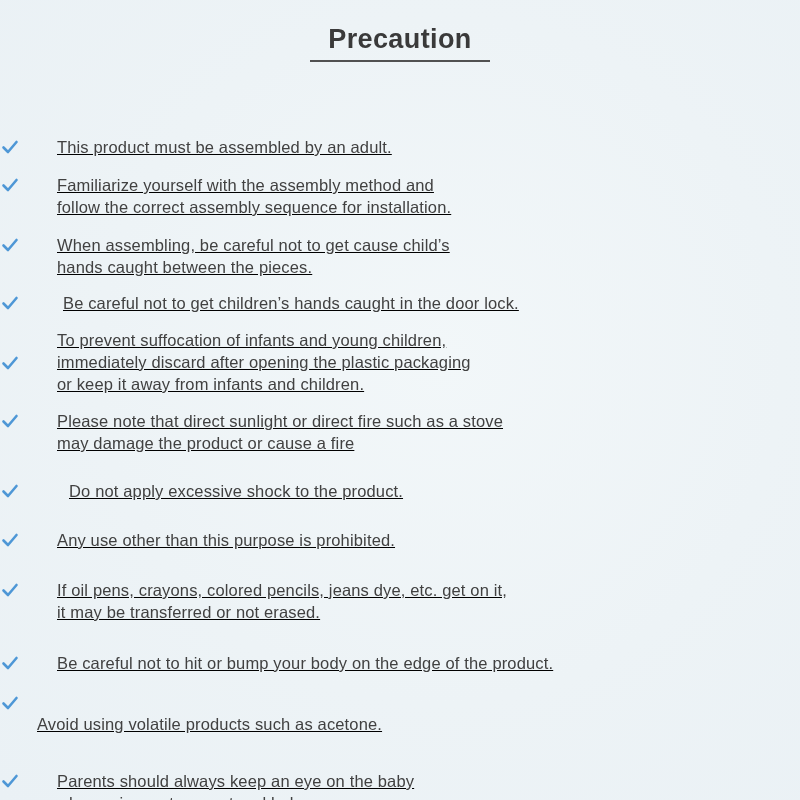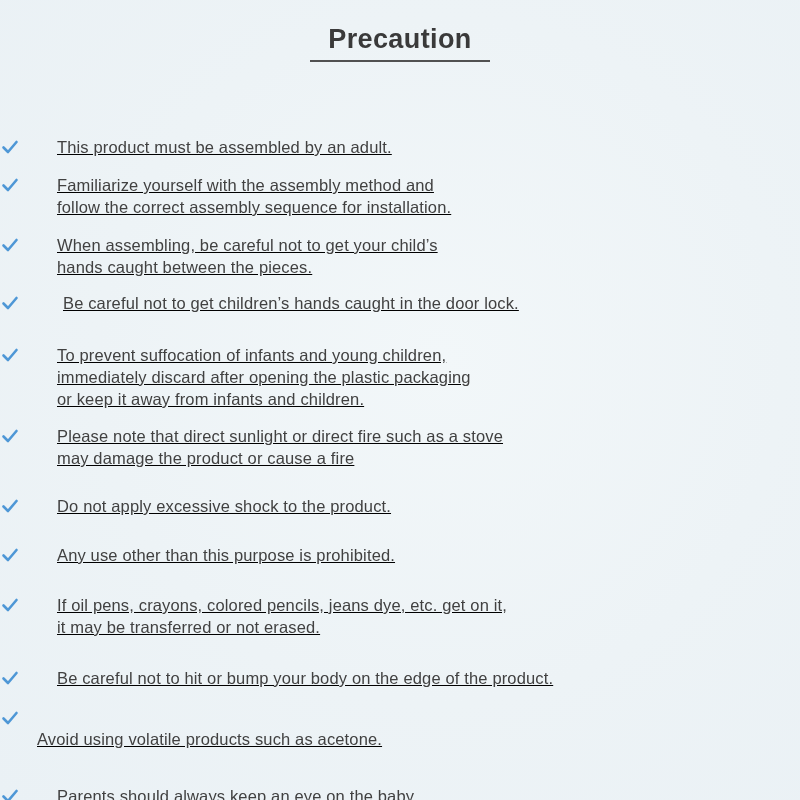--- a/index.html
+++ b/index.html
@@ -46,23 +46,23 @@
     padding-right: 50px;
     text-decoration: underline;
   }
   .item {
     display: flex;
     align-items: flex-start;
     margin-top: 16px;
   }
   .item:first-child { margin-top: 0; }
   .item:nth-child(4)  { margin-top: 14px; gap: 6px; }
-  .item:nth-child(5)  { margin-top: 30px; }
+  .item:nth-child(5)  { margin-top: 15px; align-items: center; }
   .item:nth-child(6)  { margin-top: 15px; }
-  .item:nth-child(7)  { margin-top: 26px; }
+  .item:nth-child(7)  { margin-top: 26px; gap: 12px; }
   .item:nth-child(8)  { margin-top: 27px; }
   .item:nth-child(9)  { margin-top: 28px; }
   .item:nth-child(10) { margin-top: 29px; }
   .item:nth-child(11) { margin-top: 18px; flex-direction: column; }
   .item:nth-child(12) { margin-top: 35px; }
   .check {
     flex: 0 0 20px;
     width: 20px;
     height: 20px;
     margin-top: 1px;
@@ -110,21 +110,21 @@
         </span>
       <span class="text">Familiarize yourself with the assembly method and
 follow the correct assembly sequence for installation.</span>
     </div>
     <div class="item">
       <span class="check">
           <svg viewBox="0 0 20 20">
             <path d="M3.5 10.5 L8 15 L16.5 5"></path>
           </svg>
         </span>
-      <span class="text">When assembling, be careful not to get your child’s
+      <span class="text">When assembling, be careful not to get cause child’s
 hands caught between the pieces.</span>
     </div>
     <div class="item">
       <span class="check">
           <svg viewBox="0 0 20 20">
             <path d="M3.5 10.5 L8 15 L16.5 5"></path>
           </svg>
         </span>
       <span class="text">Be careful not to get children’s hands caught in the door lock.</span>
     </div>

